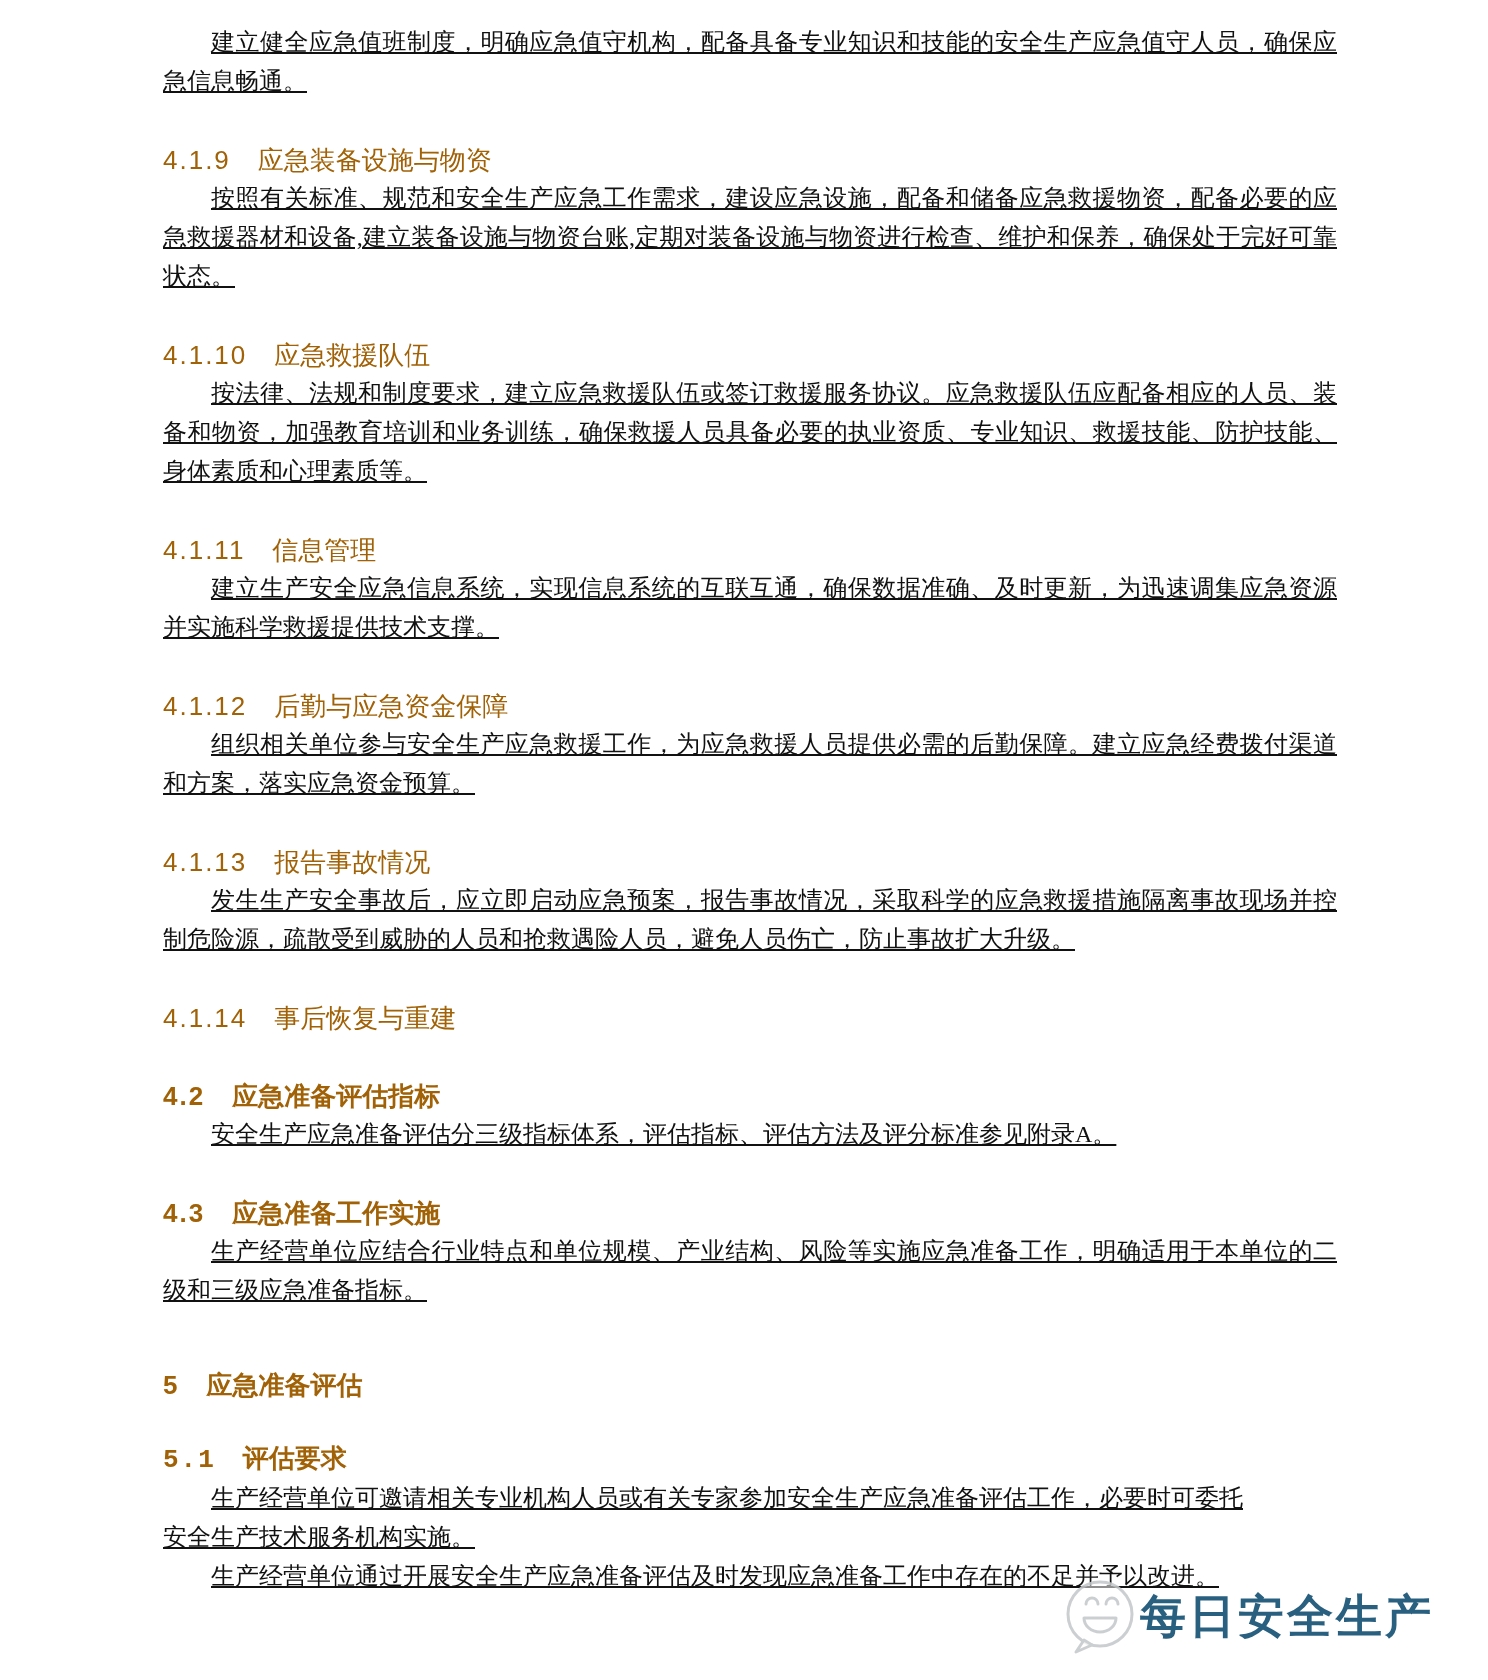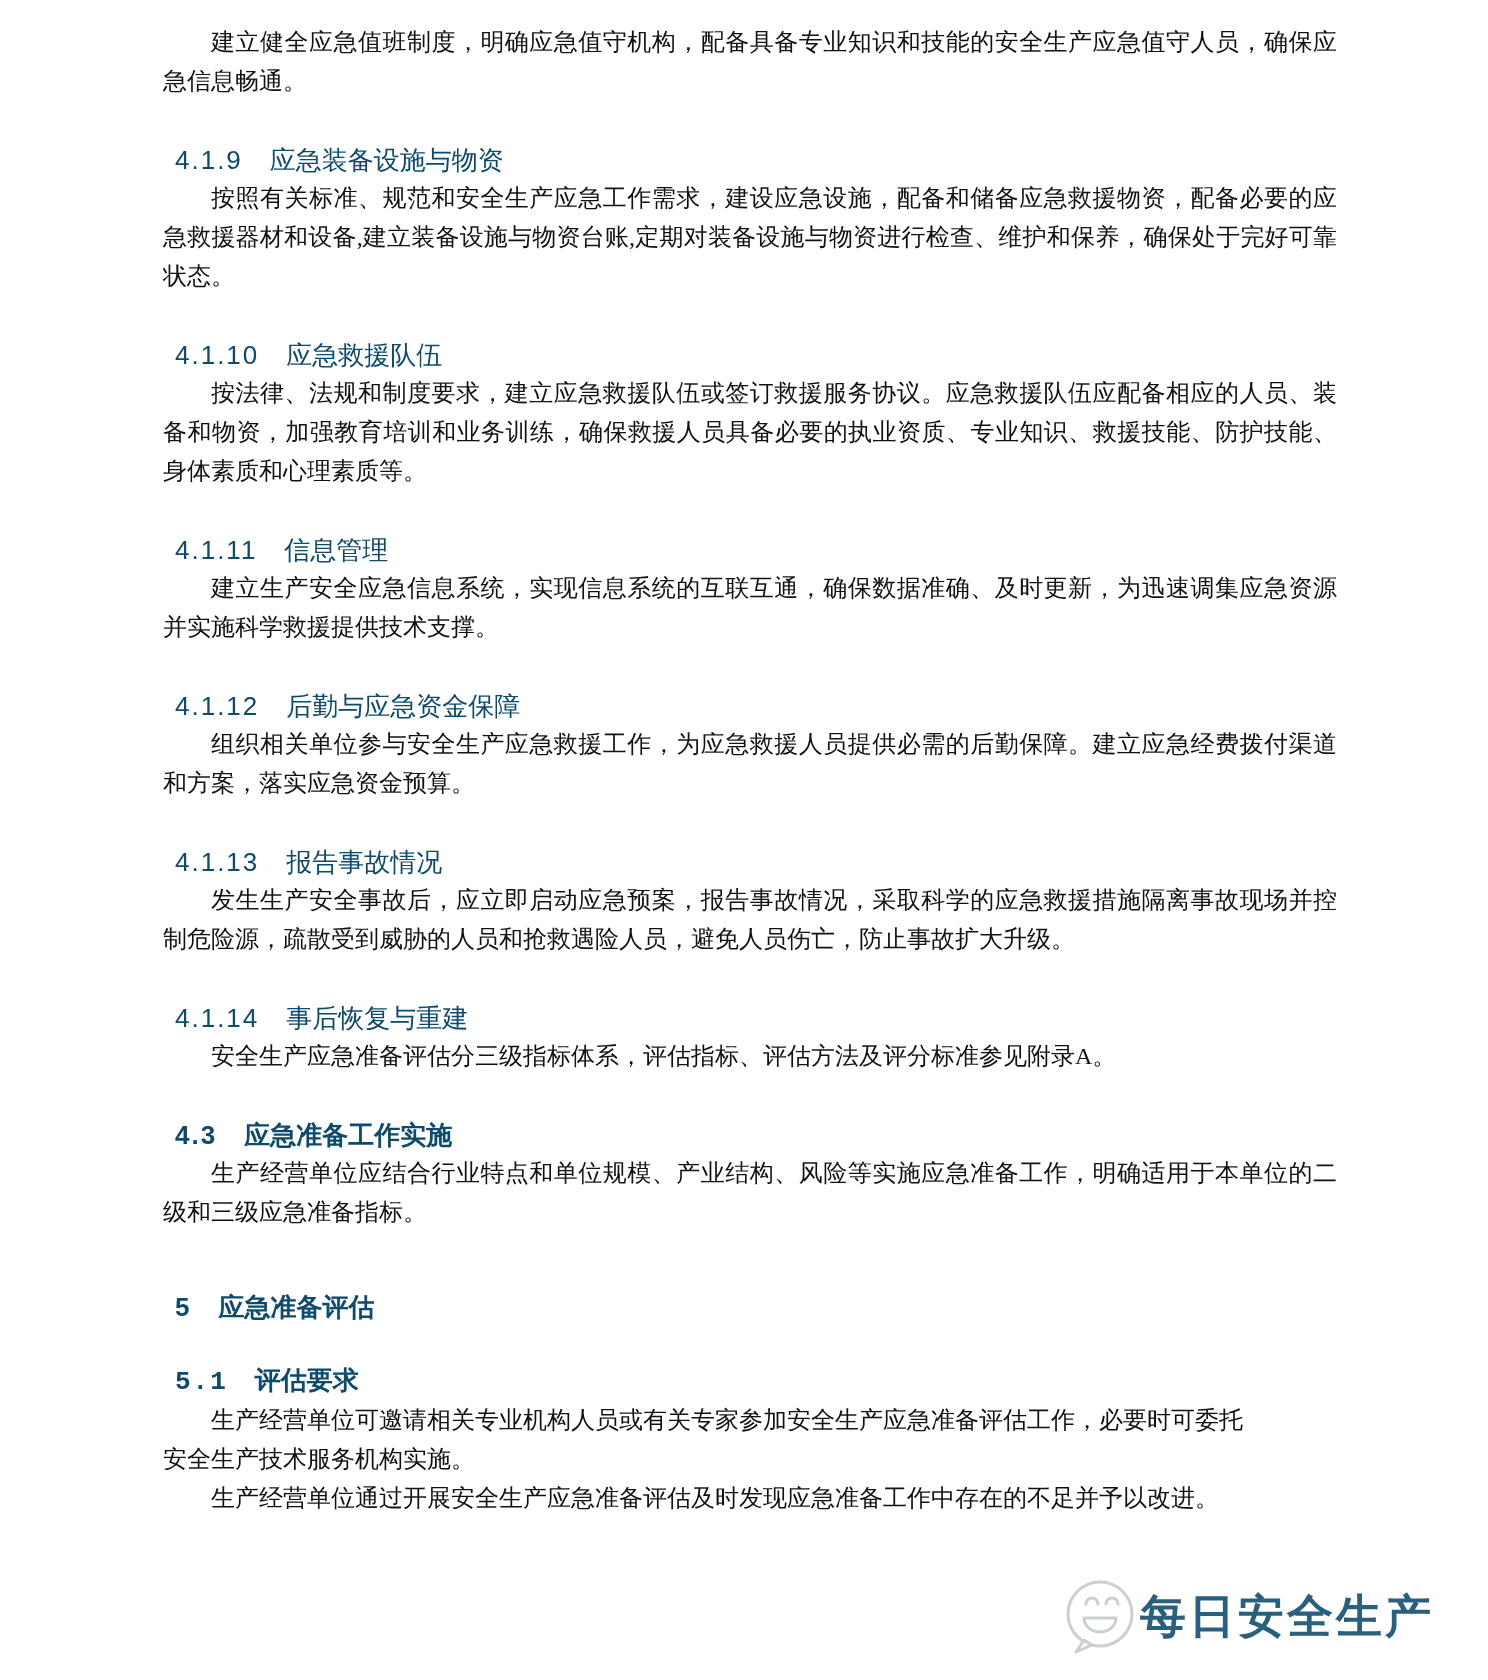--- a/index.html
+++ b/index.html
@@ -25,27 +25,28 @@
     color: #111111;
     font-family: "Liberation Serif", "DejaVu Serif", serif;
     font-size: 24px;
     line-height: 39px;
   }
   .para {
     margin: 0;
     text-indent: 2em;
     text-align: justify;
     word-break: break-all;
+    text-decoration: underline;
   }
   .h1, .h2, .h3 {
-    margin: 40px 0 0 12px;
+    margin: 40px 0 0 0;
     font-family: "Liberation Sans", "DejaVu Sans", sans-serif;
     font-size: 26px;
     line-height: 38px;
-    color: #0c4a6e;
+    color: #a16207;
     white-space: nowrap;
   }
   .h3 { font-weight: normal; }
   .h2 { font-weight: bold; }
   .h1 { font-weight: bold; margin-top: 56px; }
   .h1 + .h2 { margin-top: 37px; font-family: Liberation Mono, monospace; }
   .hnum { display: inline-block; margin-right: 27px; letter-spacing: 2px; }
   .watermark {
     position: absolute;
     left: 1062px;
@@ -97,20 +98,23 @@
 
     <div class="h3">
       <span class="hnum">4.1.13</span><span>报告事故情况</span>
     </div>
     <p class="para">发生生产安全事故后，应立即启动应急预案，报告事故情况，采取科学的应急救援措施隔离事故现场并控制危险源，疏散受到威胁的人员和抢救遇险人员，避免人员伤亡，防止事故扩大升级。</p>
 
     <div class="h3">
       <span class="hnum">4.1.14</span><span>事后恢复与重建</span>
     </div>
 
+    <div class="h2">
+      <span class="hnum">4.2</span><span>应急准备评估指标</span>
+    </div>
     <p class="para">安全生产应急准备评估分三级指标体系，评估指标、评估方法及评分标准参见附录A。</p>
 
     <div class="h2">
       <span class="hnum">4.3</span><span>应急准备工作实施</span>
     </div>
     <p class="para">生产经营单位应结合行业特点和单位规模、产业结构、风险等实施应急准备工作，明确适用于本单位的二级和三级应急准备指标。</p>
 
     <div class="h1">
       <span class="hnum">5</span><span>应急准备评估</span>
     </div>

